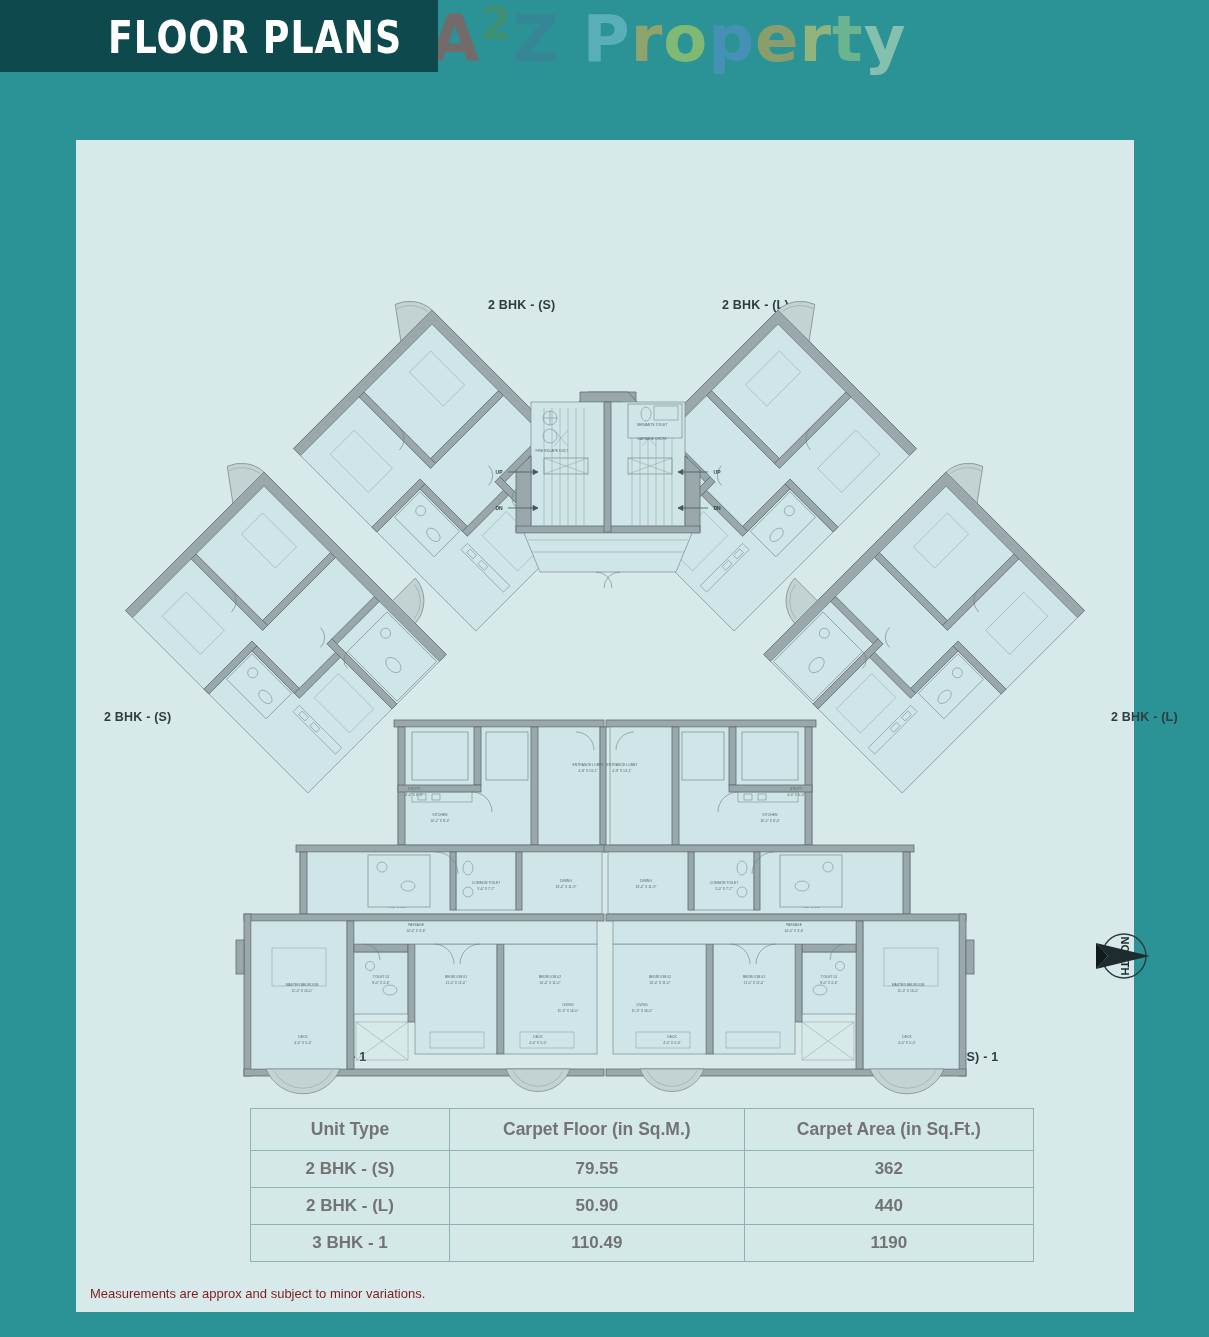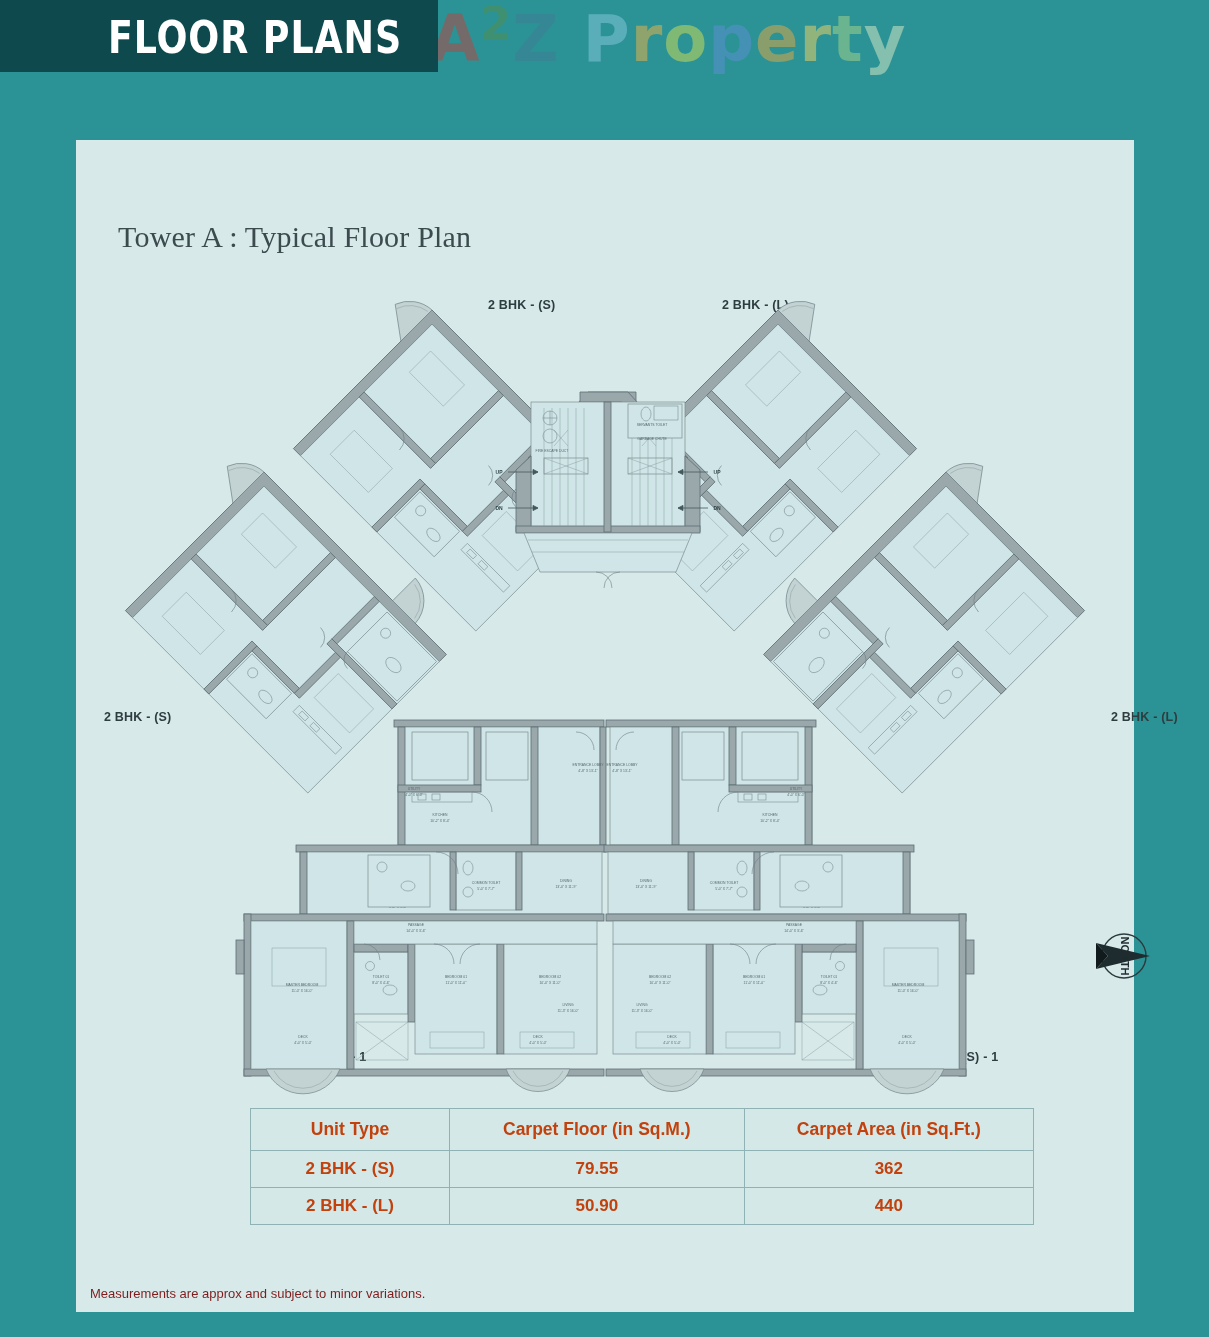--- a/index.html
+++ b/index.html
@@ -67,21 +67,21 @@
   #north{position:absolute;left:1012px;top:785px;width:72px;height:62px;}
   
   #area-table{
     position:absolute;left:174px;top:968px;
     width:784px;border-collapse:collapse;
     background:#d4e8e8;
   }
   #area-table td,#area-table th{
     border:1px solid #8fb3b5;
     text-align:center;
-    font-size:17px;font-weight:bold;color:#c2410c;
+    font-size:17px;font-weight:bold;color:#737373;
     padding:8px 4px;height:20px;
   }
   #area-table thead th{font-size:17.5px;padding:10px 4px;}
   #area-table .col-unit{width:190px;}
   .foot-note{
     position:absolute;left:14px;top:1146px;
     font-size:13px;color:#7f1d1d;
   }
 </style>
 </head>
@@ -90,21 +90,20 @@
 <div id="header-bar">
   <div id="watermark">
     <span class="wm-a">A</span><span class="wm-2">2</span><span class="wm-z">Z</span>&nbsp;<span class="wm-p1">P</span><span class="wm-r">r</span><span class="wm-o">o</span><span class="wm-p2">p</span><span class="wm-e">e</span><span class="wm-r2">r</span><span class="wm-t">t</span><span class="wm-y">y</span>
   </div>
   <div id="title-plate"></div>
   <div id="title-text">FLOOR PLANS</div>
 </div>
 
 <div id="panel">
 
-  <div id="plan-title">Tower A : Typical Floor Plan</div>
 
   <div class="unit-tag" style="left:412px;top:158px;">2 BHK - (S)</div>
   <div class="unit-tag" style="left:646px;top:158px;">2 BHK - (L)</div>
   <div class="unit-tag" style="left:28px;top:570px;">2 BHK - (S)</div>
   <div class="unit-tag" style="left:1035px;top:570px;">2 BHK - (L)</div>
   <div class="unit-tag" style="left:204px;top:910px;">3 BHK - (S) - 1</div>
   <div class="unit-tag" style="left:836px;top:910px;">3 BHK - (S) - 1</div>
 
   <svg id="svg-plan" viewBox="0 0 1058 1172">
     <defs>
@@ -442,17 +441,22 @@
       <tr>
         <td>2 BHK - (S)</td>
         <td>79.55</td>
         <td>362</td>
       </tr>
       <tr>
         <td>2 BHK - (L)</td>
         <td>50.90</td>
         <td>440</td>
       </tr>
+      <tr>
+        <td>3 BHK - 1</td>
+        <td>110.49</td>
+        <td>1190</td>
+      </tr>
     </tbody>
   </table>
 
   <div class="foot-note">Measurements are approx and subject to minor variations.</div>
 </div>
 
 </body></html>

